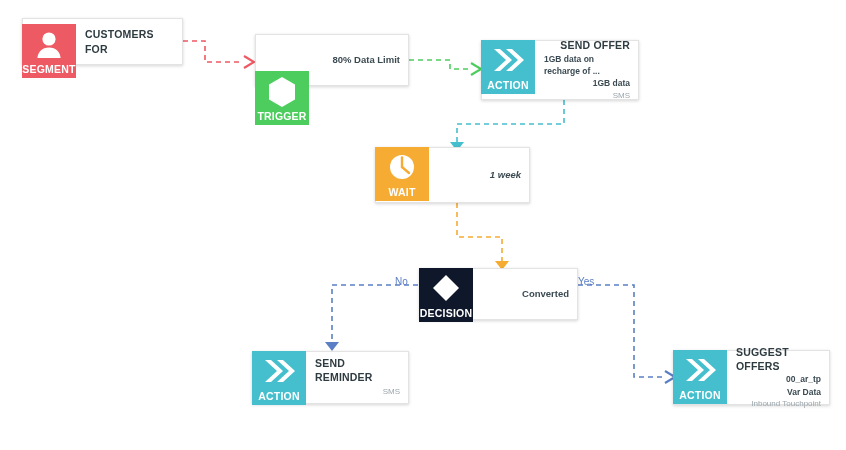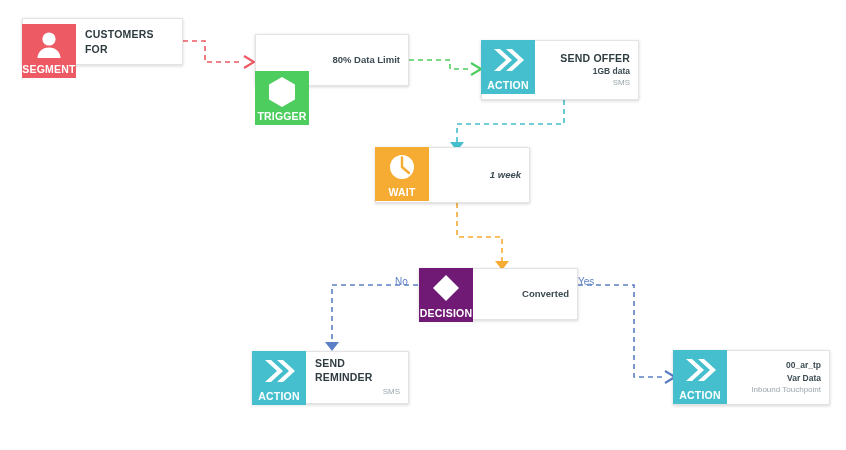--- a/index.html
+++ b/index.html
@@ -28,21 +28,21 @@
           flex-direction:column; justify-content:center; width:100%;align-items:flex-end; }
   .title { font-size:10.5px; font-weight:bold; color:#2e3b41; letter-spacing:.2px; line-height:1.35; }
   .sub   { font-size:8.5px; font-weight:bold; color:#3b4a52; line-height:1.45; }
   .muted { font-size:8px; color:#9aa5ab; line-height:1.5; }
 
   
   .t-segment  { background:#ee5a63; }
   .t-trigger  { background:#4dcd5e; }
   .t-action   { background:#45bfcd; }
   .t-wait     { background:#f6ab32; }
-  .t-decision { background:#701a75; }
+  .t-decision { background:#0f172a; }
 
   
   .blabel { position:absolute; font-size:10px; color:#5b7fc4; }
 </style>
 </head>
 <body>
 
 <div id="canvas">
 
   <svg class="wires" viewBox="0 0 846 450">
@@ -115,20 +115,21 @@
       <span class="glyph">
         <svg width="34" height="26" viewBox="0 0 34 26">
           <path d="M3,2 L15,13 L3,24 L9,24 L21,13 L9,2 Z" fill="#fff"></path>
           <path d="M15,2 L27,13 L15,24 L21,24 L33,13 L21,2 Z" fill="#fff"></path>
         </svg>
       </span>
       <span class="tlabel">ACTION</span>
     </div>
     <div class="body">
       <div class="title">SEND OFFER</div>
+      <div class="sub">1GB data on recharge of ...</div>
       <div class="sub">1GB data</div>
       <div class="muted">SMS</div>
     </div>
   </div>
 
   <div class="node" style="left:375px; top:147px; width:155px; height:56px;">
     <div class="tile t-wait" style="top:-1px;text-align:right;">
       <span class="glyph">
         <svg width="30" height="30" viewBox="0 0 30 30">
           <circle cx="15" cy="15" r="12" fill="#fff"></circle>
@@ -177,19 +178,20 @@
     <div class="tile t-action" style="top:-1px;">
       <span class="glyph">
         <svg width="34" height="26" viewBox="0 0 34 26">
           <path d="M3,2 L15,13 L3,24 L9,24 L21,13 L9,2 Z" fill="#fff"></path>
           <path d="M15,2 L27,13 L15,24 L21,24 L33,13 L21,2 Z" fill="#fff"></path>
         </svg>
       </span>
       <span class="tlabel">ACTION</span>
     </div>
     <div class="body">
+      <div class="title">SUGGEST OFFERS</div>
       <div class="sub">00_ar_tp</div>
       <div class="sub">Var Data</div>
       <div class="muted">Inbound Touchpoint</div>
     </div>
   </div>
 
 </div>
 
 </body></html>

